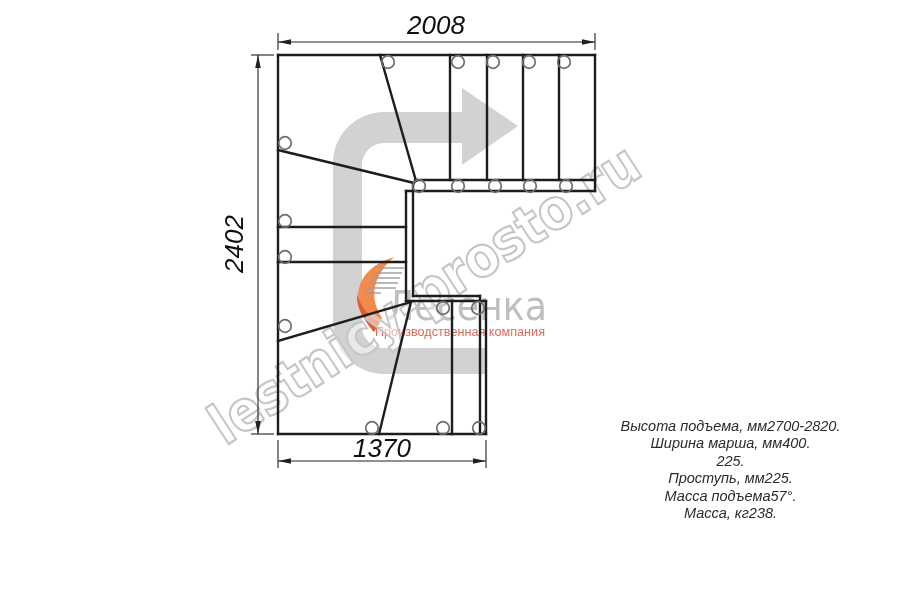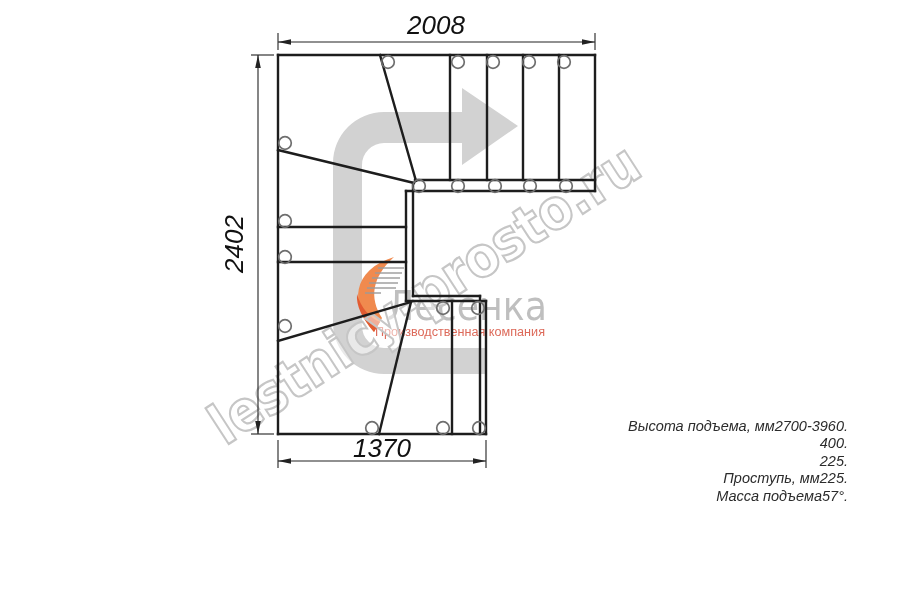--- a/index.html
+++ b/index.html
@@ -10,21 +10,21 @@
   #plan-svg{position:absolute;left:0;top:0;}
   .dim-text{font-style:italic;font-size:26px;fill:#111;font-family:"Liberation Sans","DejaVu Sans",sans-serif;}
   .wm-text{font-weight:bold;font-size:56px;fill:rgba(255,255,255,0.5);stroke:#c6c6c6;stroke-width:2.2px;
            font-family:"DejaVu Sans","Liberation Sans",sans-serif;}
   .logo-name-text{font-size:40px;fill:#bfbfbf;font-family:"DejaVu Sans","Liberation Sans",sans-serif;}
   .logo-tag-text{font-size:12.5px;fill:#dd6a5a;font-family:"Liberation Sans","DejaVu Sans",sans-serif;}
   #spec-table{
     position:absolute;left:613px;top:418px;width:235px;
     font-style:italic;font-size:14.5px;line-height:17.4px;color:#2b2b2b;
   }
-  .spec-row{display:flex;justify-content:flex-end;white-space:nowrap;}
+  .spec-row{display:flex;justify-content:center;white-space:nowrap;}
   .spec-row .v{text-align:right;}
 </style>
 </head>
 <body>
 
 <div id="stage">
 
   <svg id="plan-svg" width="900" height="600" viewBox="0 0 900 600">
 
     <path fill="#d2d2d2" d="M 462,112 L 384,112 A 51 51 0 0 0 333,163 L 333,323 A 51 51 0 0 0 384,374
@@ -119,31 +119,36 @@
       <line x1="278" y1="461" x2="486" y2="461"></line>
       <polygon points="278,461 291,458.2 291,463.8" fill="#222" stroke="none"></polygon>
       <polygon points="486,461 473,458.2 473,463.8" fill="#222" stroke="none"></polygon>
       <text class="dim-text" x="382" y="457" text-anchor="middle" stroke="none">1370</text>
     </g>
   </svg>
 
   <div id="spec-table">
       <div class="spec-row">
         <span class="l">Высота подъема, мм</span>
-        <span class="v">2700-3960.</span>
+        <span class="v">2700-2820.</span>
       </div>
       <div class="spec-row">
+        <span class="l">Ширина марша, мм</span>
         <span class="v">400.</span>
       </div>
       <div class="spec-row">
         <span class="v">225.</span>
       </div>
       <div class="spec-row">
         <span class="l">Проступь, мм</span>
         <span class="v">225.</span>
       </div>
       <div class="spec-row">
         <span class="l">Масса подъема</span>
         <span class="v">57°.</span>
       </div>
+      <div class="spec-row">
+        <span class="l">Масса, кг</span>
+        <span class="v">238.</span>
+      </div>
     </div>
 
 </div>
 
 </body></html>

